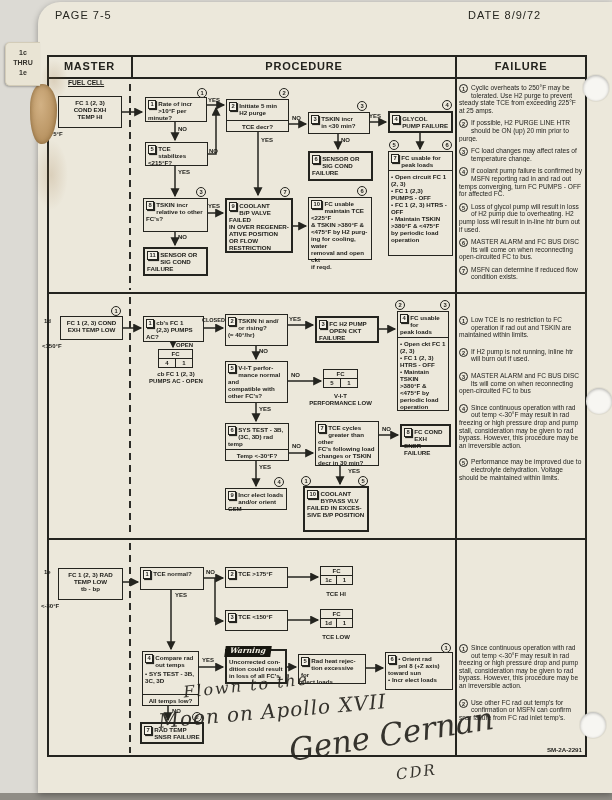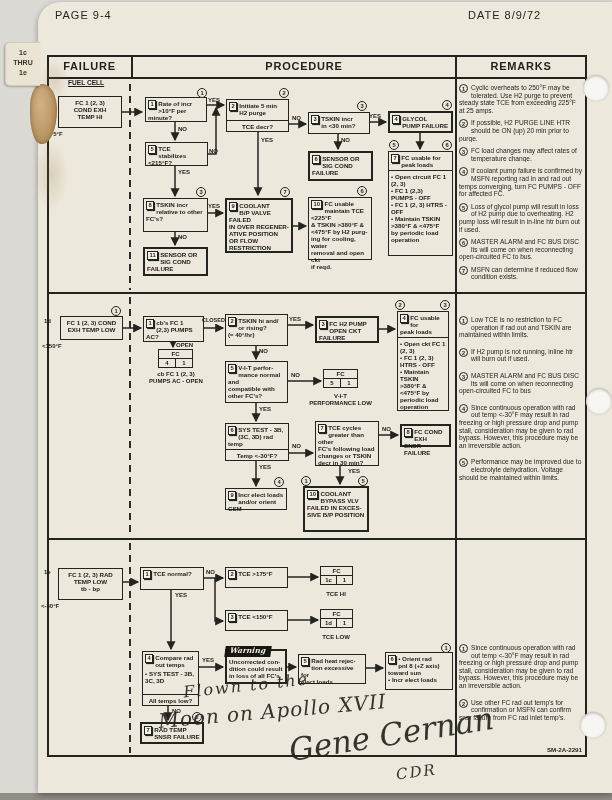--- a/index.html
+++ b/index.html
@@ -51,33 +51,33 @@
 
 <div class="bgbottom"></div>
 <div class="page"></div>
 <div class="tab">1c
 THRU
 1e</div>
 <div class="notch"></div>
 <div class="stain" style="left:34px;top:140px;width:34px;height:70px"></div>
 <div class="stain" style="left:40px;top:60px;width:28px;height:40px"></div>
 
-<div class="hdrline" style="left:55px;top:9px">PAGE 9-4</div>
+<div class="hdrline" style="left:55px;top:9px">PAGE 7-5</div>
 <div class="hdrline" style="left:468px;top:9px">DATE 8/9/72</div>
 
 <div class="frame"></div>
 <div class="hline" style="left:47px;top:77px;width:540px"></div>
 <div class="hline" style="left:47px;top:292px;width:540px"></div>
 <div class="hline" style="left:47px;top:538px;width:540px"></div>
 <div class="vline" style="left:131px;top:55px;height:23px"></div>
 <div class="vline" style="left:455px;top:55px;height:702px"></div>
 
-<div class="hdr" style="left:47px;width:85px">FAILURE</div>
+<div class="hdr" style="left:47px;width:85px">MASTER</div>
 <div class="hdr" style="left:132px;width:344px">PROCEDURE</div>
-<div class="hdr" style="left:455px;width:132px">REMARKS</div>
+<div class="hdr" style="left:455px;width:132px">FAILURE</div>
 <div class="grouplab">FUEL CELL</div>
 
 <svg class="wires" width="612" height="800">
   <defs>
     <marker id="ah" markerWidth="7" markerHeight="7" refX="5.2" refY="3" orient="auto">
       <path d="M0,0 L6,3 L0,6 z" fill="#24241f"></path>
     </marker>
   </defs>
   <path class="wd" d="M130,84 V290"></path>
   <path class="wd" d="M130,297 V535"></path>

